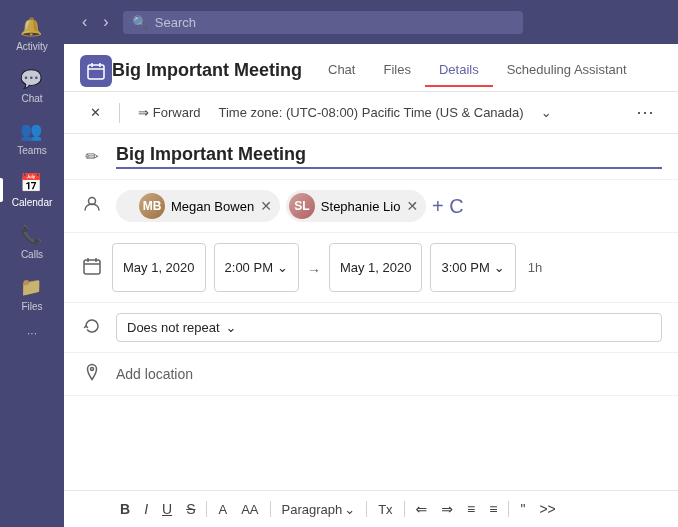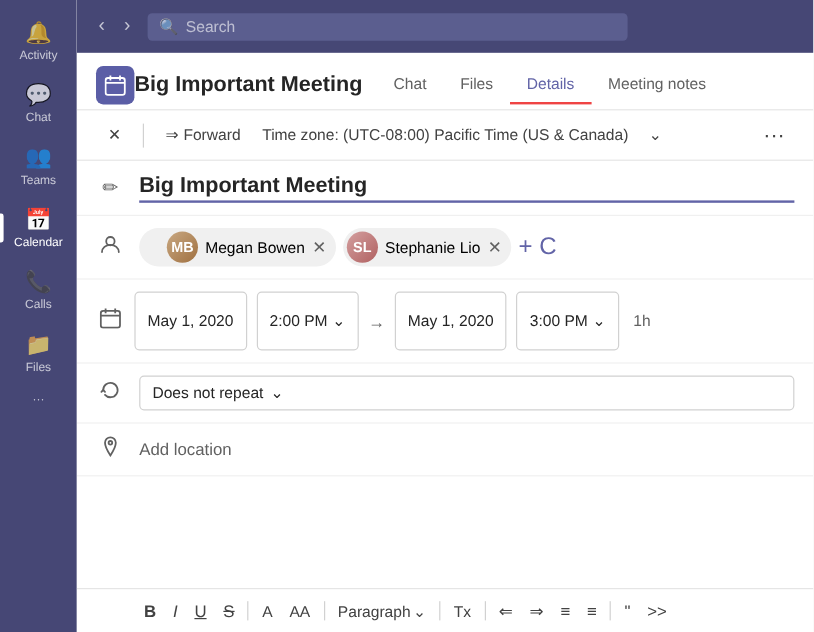--- a/index.html
+++ b/index.html
@@ -417,21 +417,21 @@
             <line x1="1" y1="7" x2="17" y2="7" stroke="white" stroke-width="1.5"></line>
             <line x1="5" y1="1" x2="5" y2="5" stroke="white" stroke-width="1.5"></line>
             <line x1="13" y1="1" x2="13" y2="5" stroke="white" stroke-width="1.5"></line>
           </svg>
         </div>
         <span class="meeting-title">Big Important Meeting</span>
         <div class="meeting-tabs">
           <div class="tab">Chat</div>
           <div class="tab">Files</div>
           <div class="tab active">Details</div>
-          <div class="tab">Meeting notes</div>
+          <div class="tab">Scheduling Assistant</div>
         </div>
       </div>
     </div>
   </div>
 
   <div class="toolbar">
     <button class="toolbar-btn cancel">
       <span>✕</span>
     </button>
     <div class="toolbar-divider"></div>

